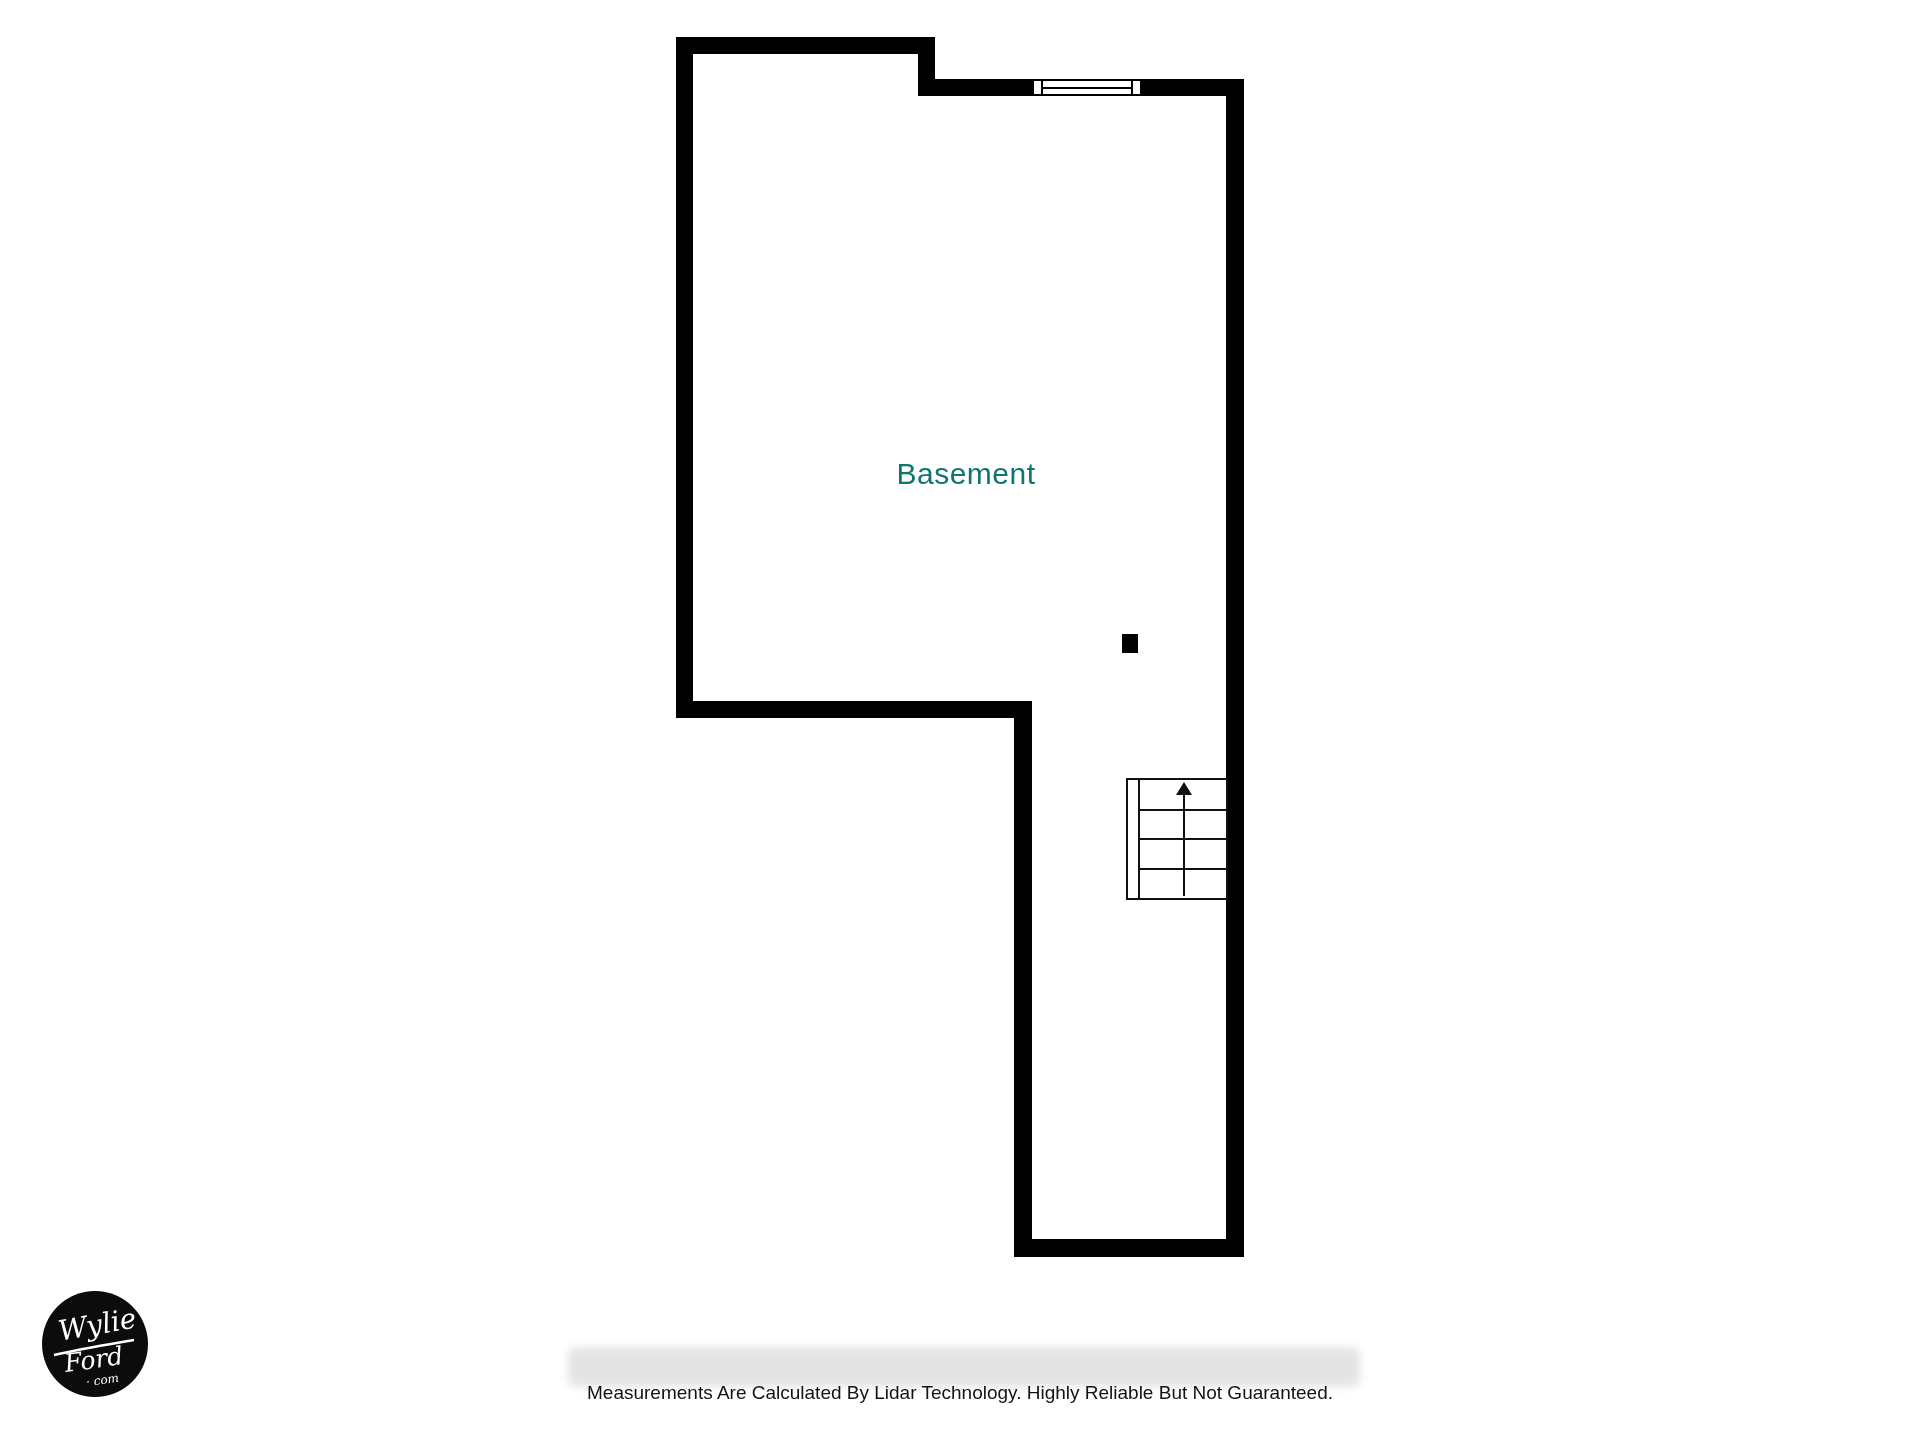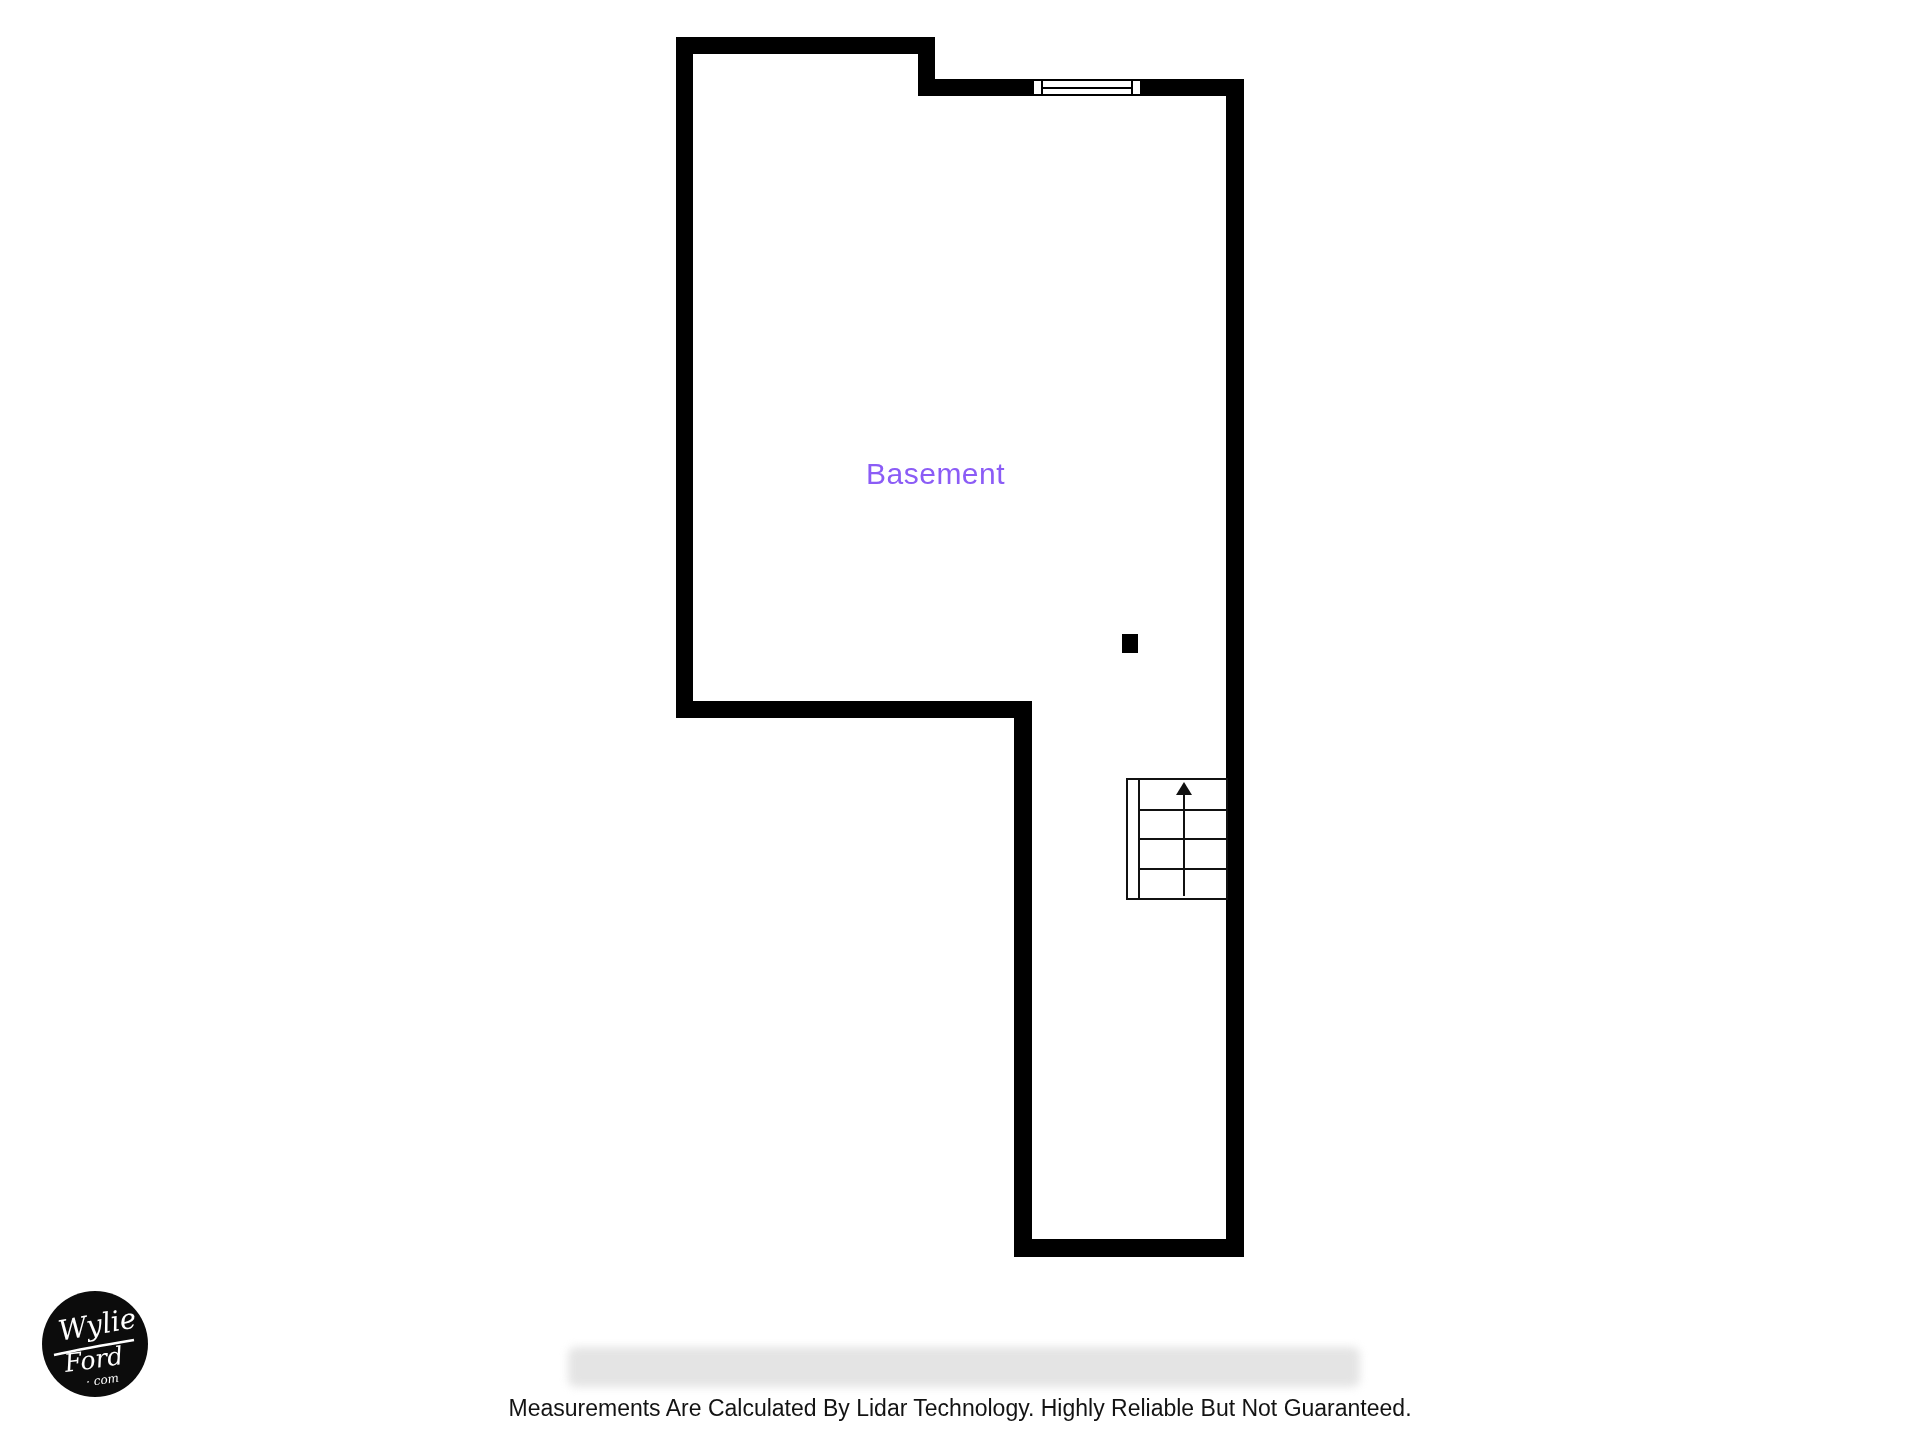--- a/index.html
+++ b/index.html
@@ -82,24 +82,24 @@
     width: 0; height: 0;
     border-left: 8px solid transparent;
     border-right: 8px solid transparent;
     border-bottom: 13px solid #111111;
   }
   
   .room-label {
     position: absolute;
     left: 866px; top: 456px;
     width: 200px;
-    text-align: left;
+    text-align: center;
     font-size: 30px;
     line-height: 36px;
-    color: #8b5cf6;
+    color: #0f766e;
     letter-spacing: 0.5px;
   }
   
   .logo {
     position: absolute;
     left: 41px; top: 1290px;
     width: 108px; height: 108px;
   }
   .logo text {
     fill: #ffffff;
@@ -127,25 +127,24 @@
     letter-spacing: 0.5px;
     text-shadow: 0 0 6px #a8a8a8, 0 0 2px #bcbcbc, 0 1px 3px #b5b5b5;
     white-space: nowrap;
   }
   
   .footer {
     position: absolute;
     left: 357px; top: 1381px;
     width: 1206px;
     text-align: center;
-    font-size: 23px;
+    font-size: 19px;
     line-height: 23px;
     color: #131313;
     white-space: nowrap;
-    margin-top: 16px;
   }
 </style>
 </head>
 <body>
 
 <div class="canvas">
 
   <div class="wall" style="left:676px; top:37px;  width:17px;  height:681px;"></div>
   <div class="wall" style="left:676px; top:37px;  width:259px; height:17px;"></div>
   <div class="wall" style="left:918px; top:37px;  width:17px;  height:59px;"></div>

